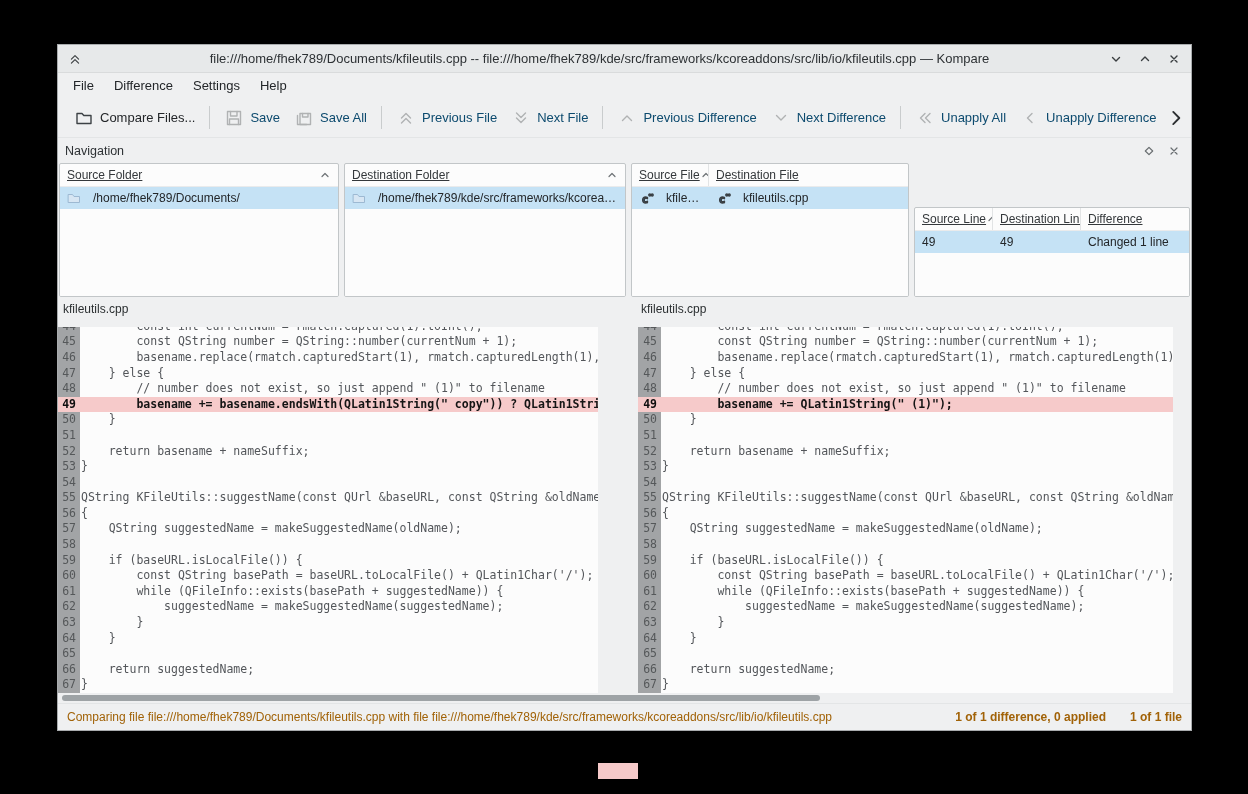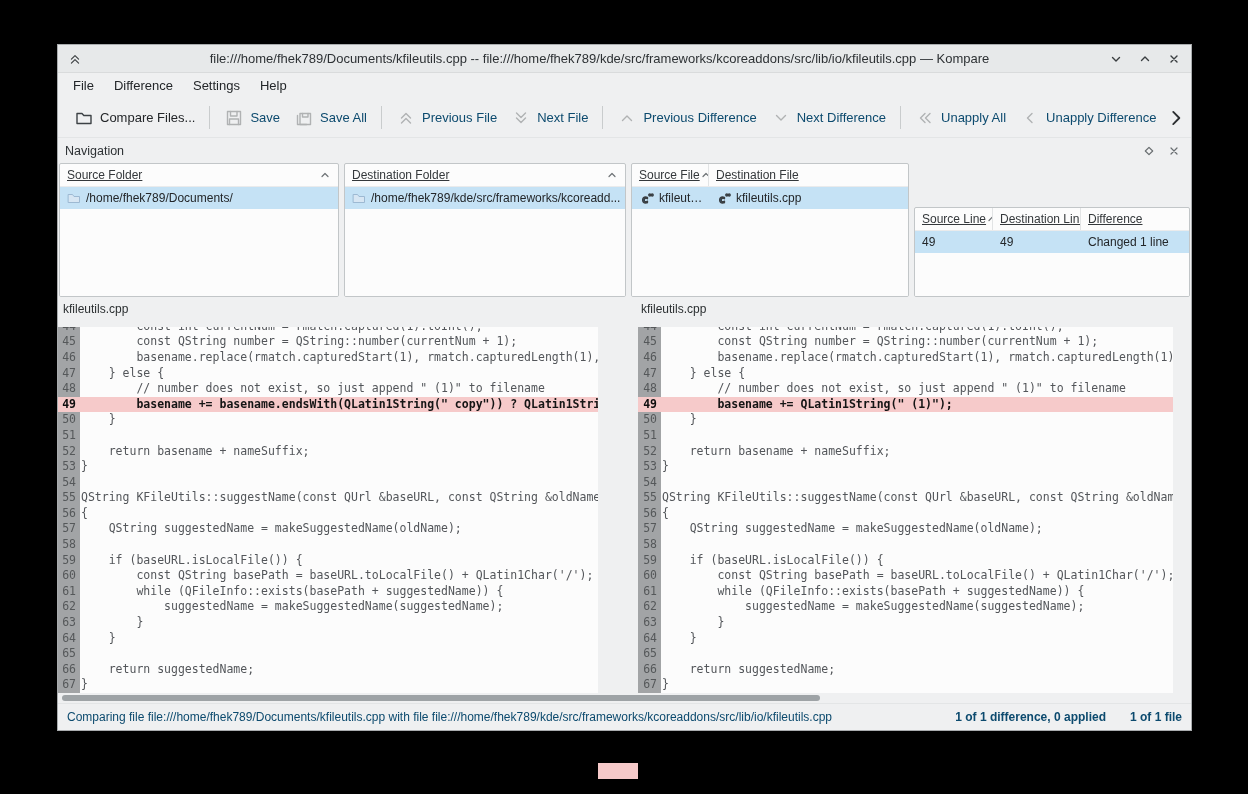--- a/index.html
+++ b/index.html
@@ -46,21 +46,21 @@
             display:flex; flex-direction:column; font-size:12px; overflow:hidden; }
   .nb1 { width:280px; } .nb2 { width:282px; } .nb3 { width:278px; } .nb4 { flex:1;margin-top:44px; }
   .nav-header { height:23px; display:flex; align-items:center; border-bottom:1px solid #eaebec;
                 color:#34383b; flex-shrink:0;text-decoration:underline; }
   .nav-hcol { display:flex; align-items:center; padding:0 7px; height:100%; white-space:nowrap;
               overflow:hidden; }
   .nav-hcol.cdiv { border-right:1px solid #e2e4e5; }
   .nav-hcol .sort { margin-left:auto; flex-shrink:0; }
   .sort svg { stroke:#6e7376; fill:none; stroke-width:1.2; }
   .nav-row { height:22px; display:flex; align-items:center; background:#c5e2f5; color:#232629; }
-  .nav-cell { display:flex; align-items:center; gap:5px; padding:0 4px 0 7px; height:100%;
+  .nav-cell { display:flex; align-items:center; gap:12px; padding:0 4px 0 7px; height:100%;
               white-space:nowrap; overflow:hidden; }
   .nav-cell .trunc { overflow:hidden; text-overflow:ellipsis; white-space:nowrap; }
   .nav-fill { flex:1; background:#fcfcfc; }
 
   
   .splitter { height:4px; flex-shrink:0; }
   .pane-headers { height:18px; position:relative; font-size:12px; color:#2b2f31; flex-shrink:0; }
   .ph-left { position:absolute; left:5px; top:1px; }
   .ph-right { position:absolute; left:583px; top:1px; }
 
@@ -86,21 +86,21 @@
   .vscroll { width:18px; position:relative; background:#eff0f1; border-left:1px solid #e4e6e7; }
   .vthumb { position:absolute; left:5px; width:8px; top:239px; height:121px; border-radius:4px;
             background:#9ea3a6; }
 
   .hscroll { height:10px; position:relative; background:#eff0f1; flex-shrink:0; }
   .hthumb { position:absolute; left:4px; top:2px; width:758px; height:6px; border-radius:3px;
             background:#9ea3a6; }
 
   
   .statusbar { height:27px; display:flex; align-items:center; padding:0 9px; font-size:12px;
-               color:#0c4a6e; border-top:1px solid #e3e5e6; flex-shrink:0;
+               color:#a16207; border-top:1px solid #e3e5e6; flex-shrink:0;
                white-space:nowrap; overflow:hidden; }
   .status-right { margin-left:auto; display:flex; gap:24px; padding-left:12px;font-weight:bold; }
 </style>
 </head>
 <body>
 
 <div class="stage">
   <div class="window">
 
     <div class="titlebar">

